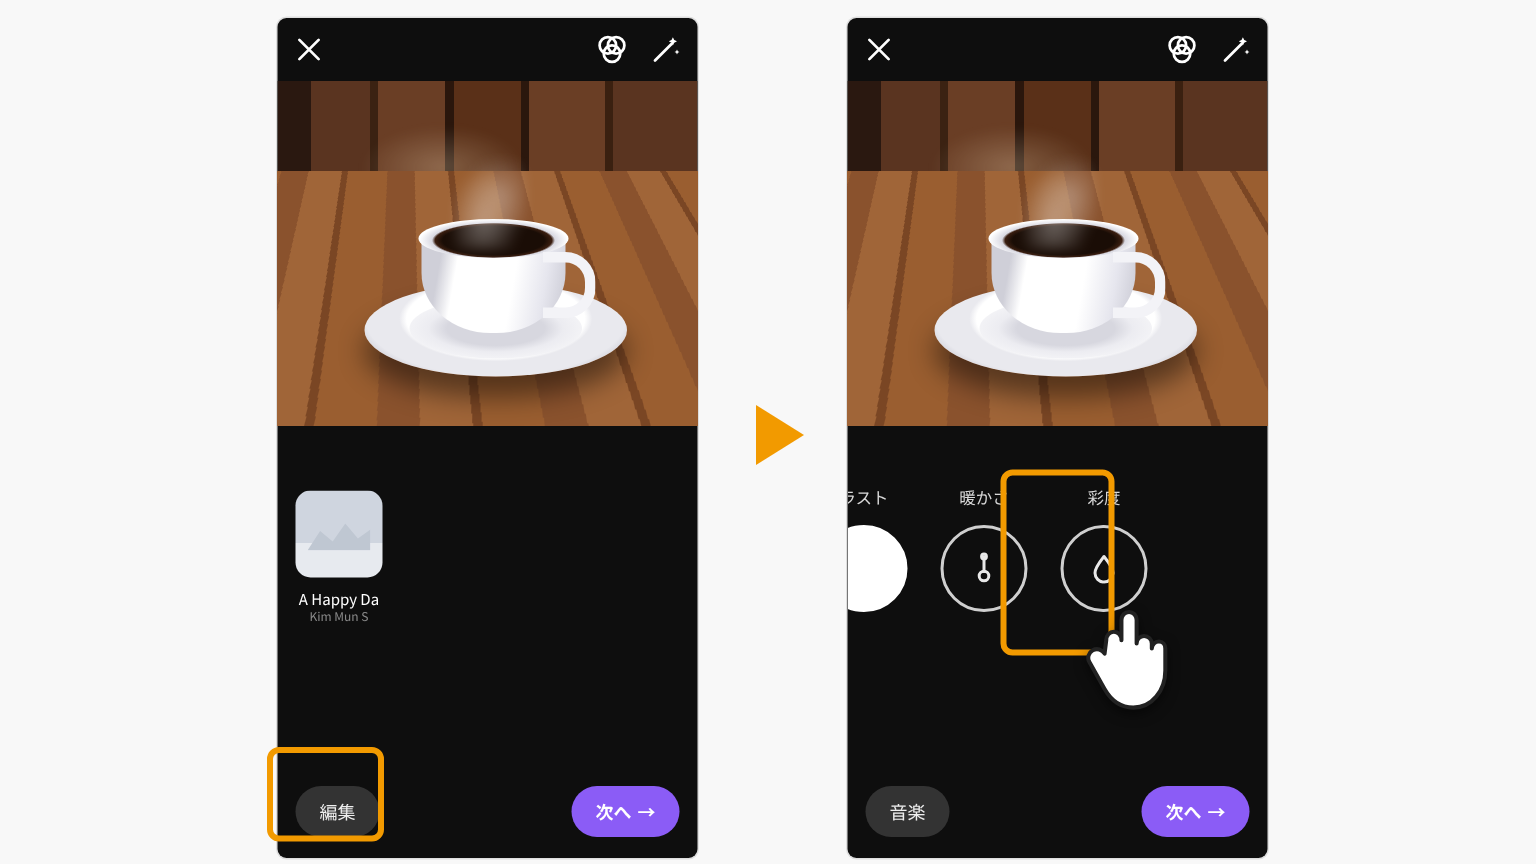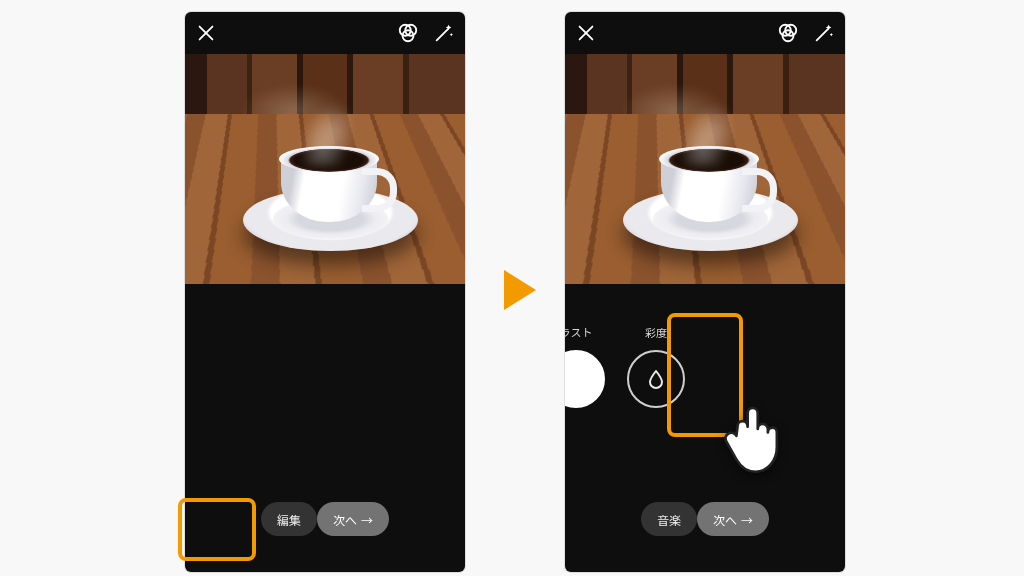--- a/index.html
+++ b/index.html
@@ -53,24 +53,24 @@
   .thumb.t3::before{content:"";position:absolute;left:8px;top:18px;width:20px;height:20px;border-radius:50%;background:radial-gradient(circle,#f6c15e 55%,#e08a2a 60%)}
   .thumb.t3::after{content:"";position:absolute;left:30px;top:14px;width:22px;height:22px;border-radius:50%;background:radial-gradient(circle,#f09070 55%,#d05030 60%)}
   
   .edits{position:absolute;left:0;right:0;top:312px;height:118px;display:flex;gap:18px;padding-left:-6px;overflow:hidden;margin-left:-20px}
   .etile{width:62px;flex:none;text-align:center}
   .elabel{font-size:11px;color:#d8d8d8;margin-bottom:10px;white-space:nowrap}
   .ecirc{width:54px;height:54px;border:2px solid #cfcfcf;border-radius:50%;margin:0 auto;display:flex;align-items:center;justify-content:center}
   .ecirc svg{stroke:#e8e8e8;fill:none;stroke-width:2;stroke-linecap:round;stroke-linejoin:round}
   .ecirc.full{background:#fff;border-color:#fff}
   
-  .bbar{position:absolute;left:0;right:0;bottom:24px;height:58px;display:flex;align-items:center;justify-content:center;padding:0 12px}
+  .bbar{position:absolute;left:0;right:0;bottom:2px;height:58px;display:flex;align-items:center;justify-content:space-between;padding:0 12px}
   .pill{height:34px;border-radius:18px;display:flex;align-items:center;justify-content:center;font-size:12px;padding:0 16px}
   .pill.dark{background:#333;color:#eee}
-  .pill.blue{background:#737373;color:#fff;font-weight:400}
+  .pill.blue{background:#8b5cf6;color:#fff;font-weight:700}
   .pill.blue .arr{margin-left:4px}
   
   .hl{position:absolute;border:4px solid #f29a00;border-radius:8px;pointer-events:none}
   .hl.edit{left:178px;top:498px;width:70px;height:55px}
   .hl.warm{left:667px;top:313px;width:68px;height:116px}
   
   .hand{position:absolute;left:715px;top:393px;width:72px;height:90px;pointer-events:none}
   .hand svg{filter:drop-shadow(0 3px 4px rgba(0,0,0,.5))}
 </style>
 </head>
@@ -109,20 +109,25 @@
         <div class="tabletop"></div>
       <div class="saucer"></div>
       <div class="cup">
           <div class="cupbody"></div>
           <div class="handle"></div>
         </div>
       <div class="steam"></div>
     </div>
 
     <div class="filters">
+      <div class="tile">
+        <div class="thumb t2"></div>
+        <div class="tlabel">A Happy Da</div>
+        <div class="tsub">Kim Mun S</div>
+      </div>
 
     </div>
 
     <div class="bbar">
       <div class="pill dark">
         <span>編集</span>
       </div>
       <div class="pill blue">
         <span>次へ</span>
           <span class="arr">→</span>
@@ -168,20 +173,30 @@
         </div>
       <div class="steam"></div>
     </div>
 
     <div class="edits">
       <div class="etile">
         <div class="elabel">ラスト</div>
         <div class="ecirc full"></div>
       </div>
       <div class="etile">
+        <div class="elabel">暖かさ</div>
+        <div class="ecirc">
+          <svg viewBox="0 0 24 24" width="24" height="28">
+              <path d="M12 4v10"></path>
+              <circle cx="12" cy="17" r="3.2"></circle>
+              <circle cx="12" cy="4" r="1.6"></circle>
+            </svg>
+        </div>
+      </div>
+      <div class="etile">
         <div class="elabel">彩度</div>
         <div class="ecirc">
           <svg viewBox="0 0 24 24" width="24" height="26">
               <path d="M12 4c4 5 6 8 6 11a6 6 0 11-12 0c0-3 2-6 6-11z"></path>
             </svg>
         </div>
       </div>
 
     </div>
 

